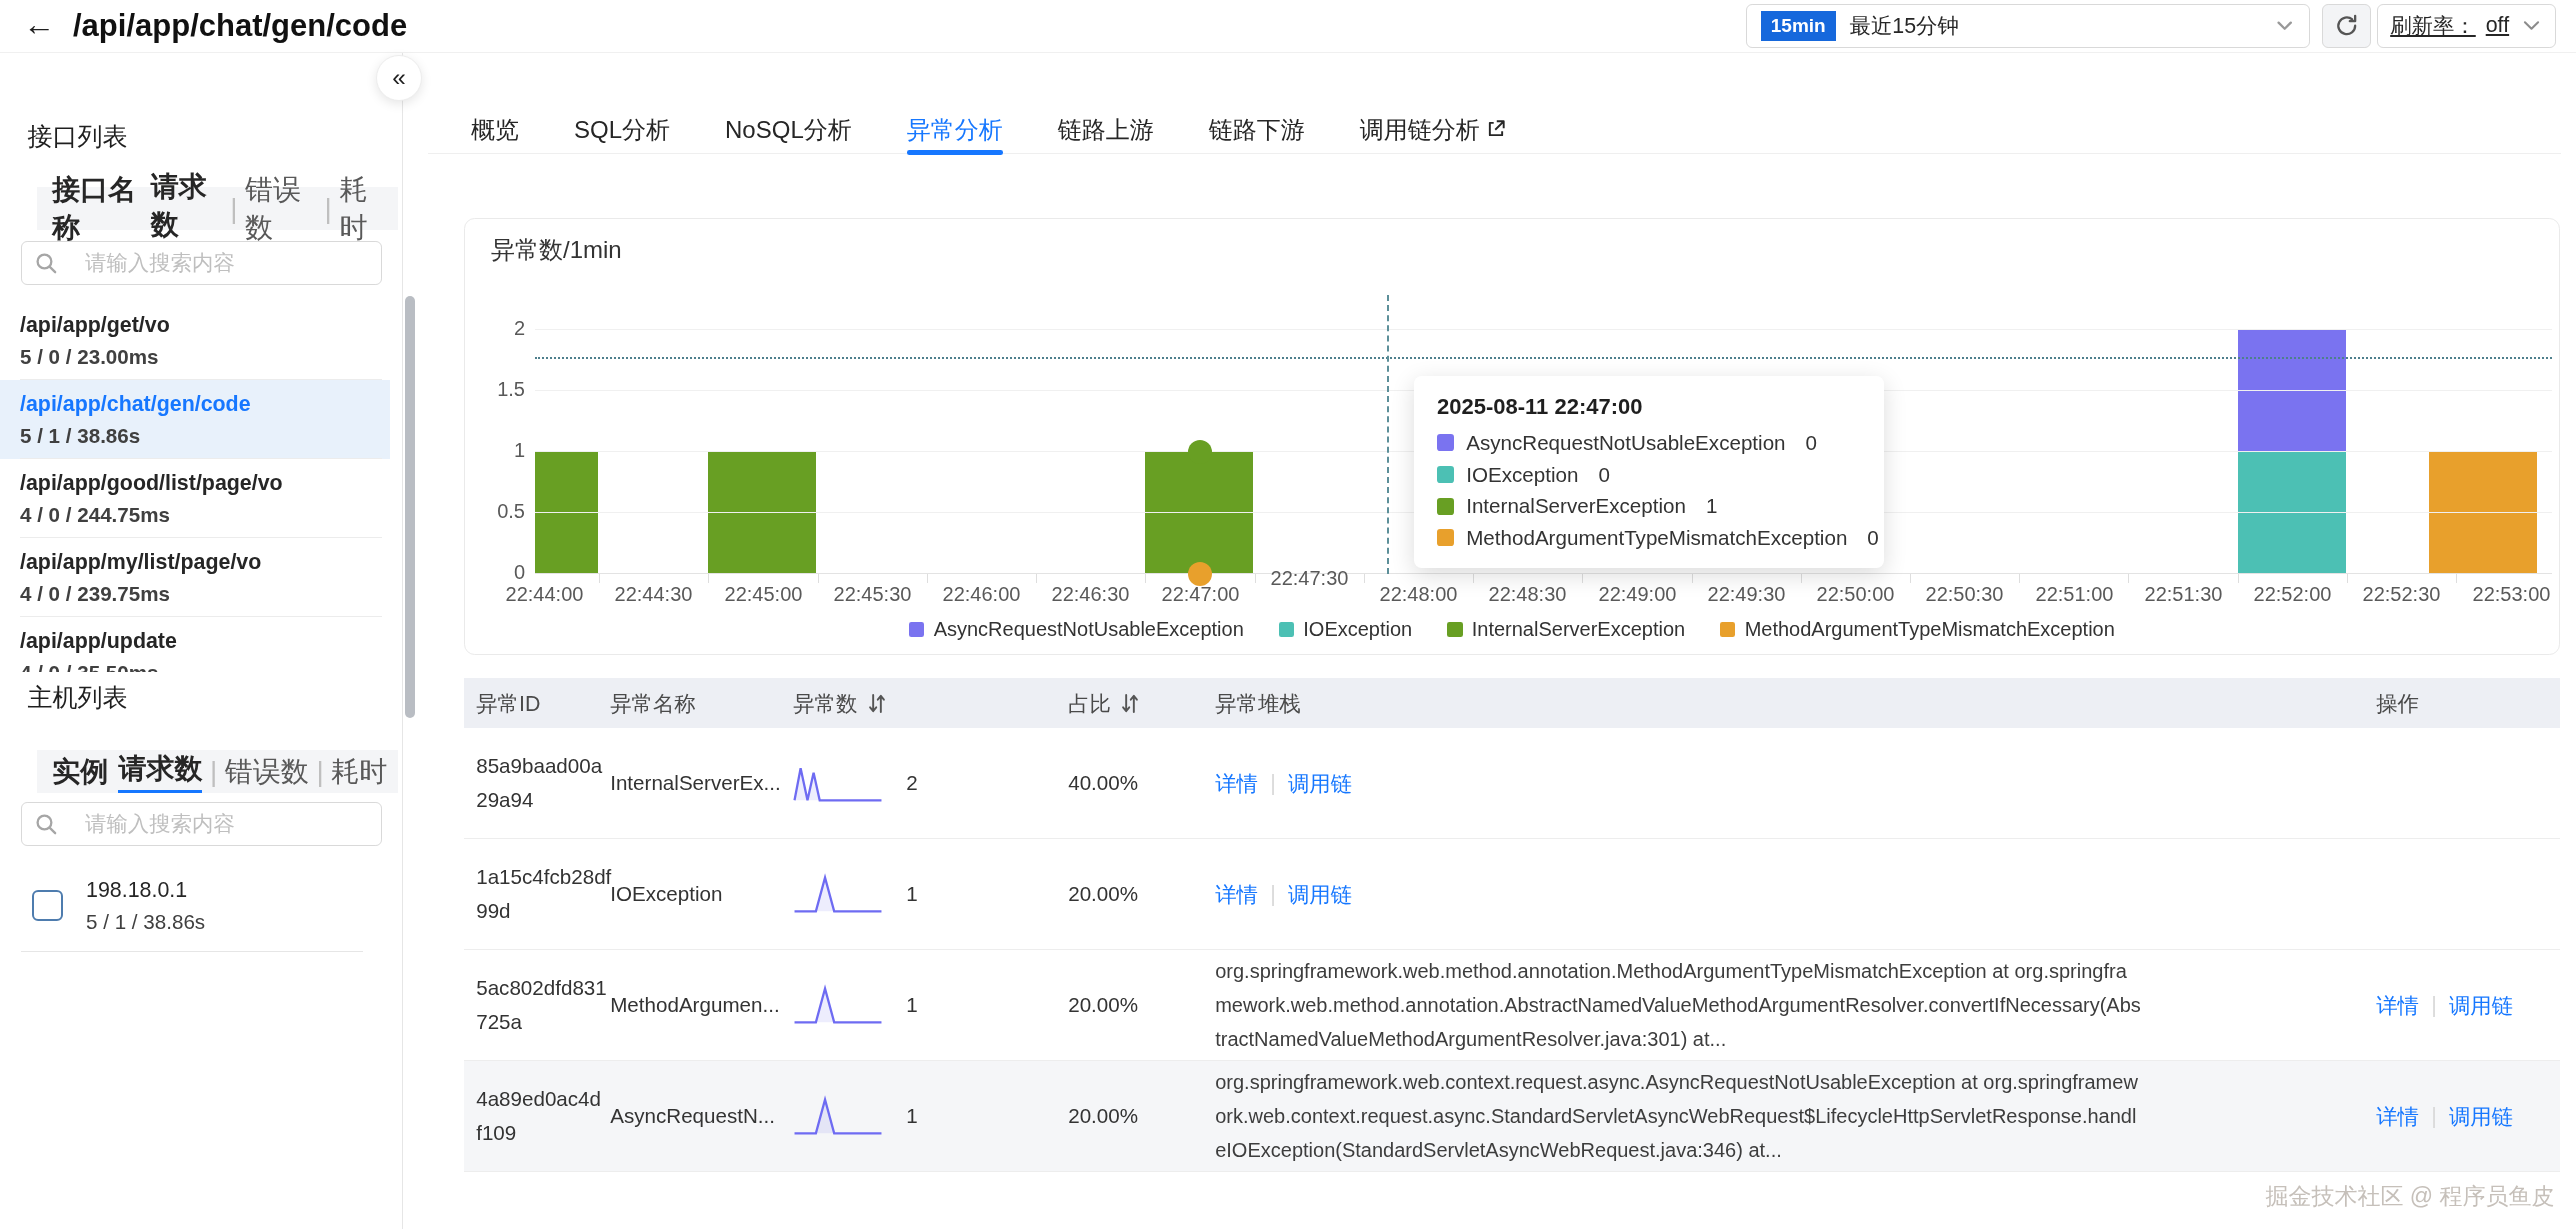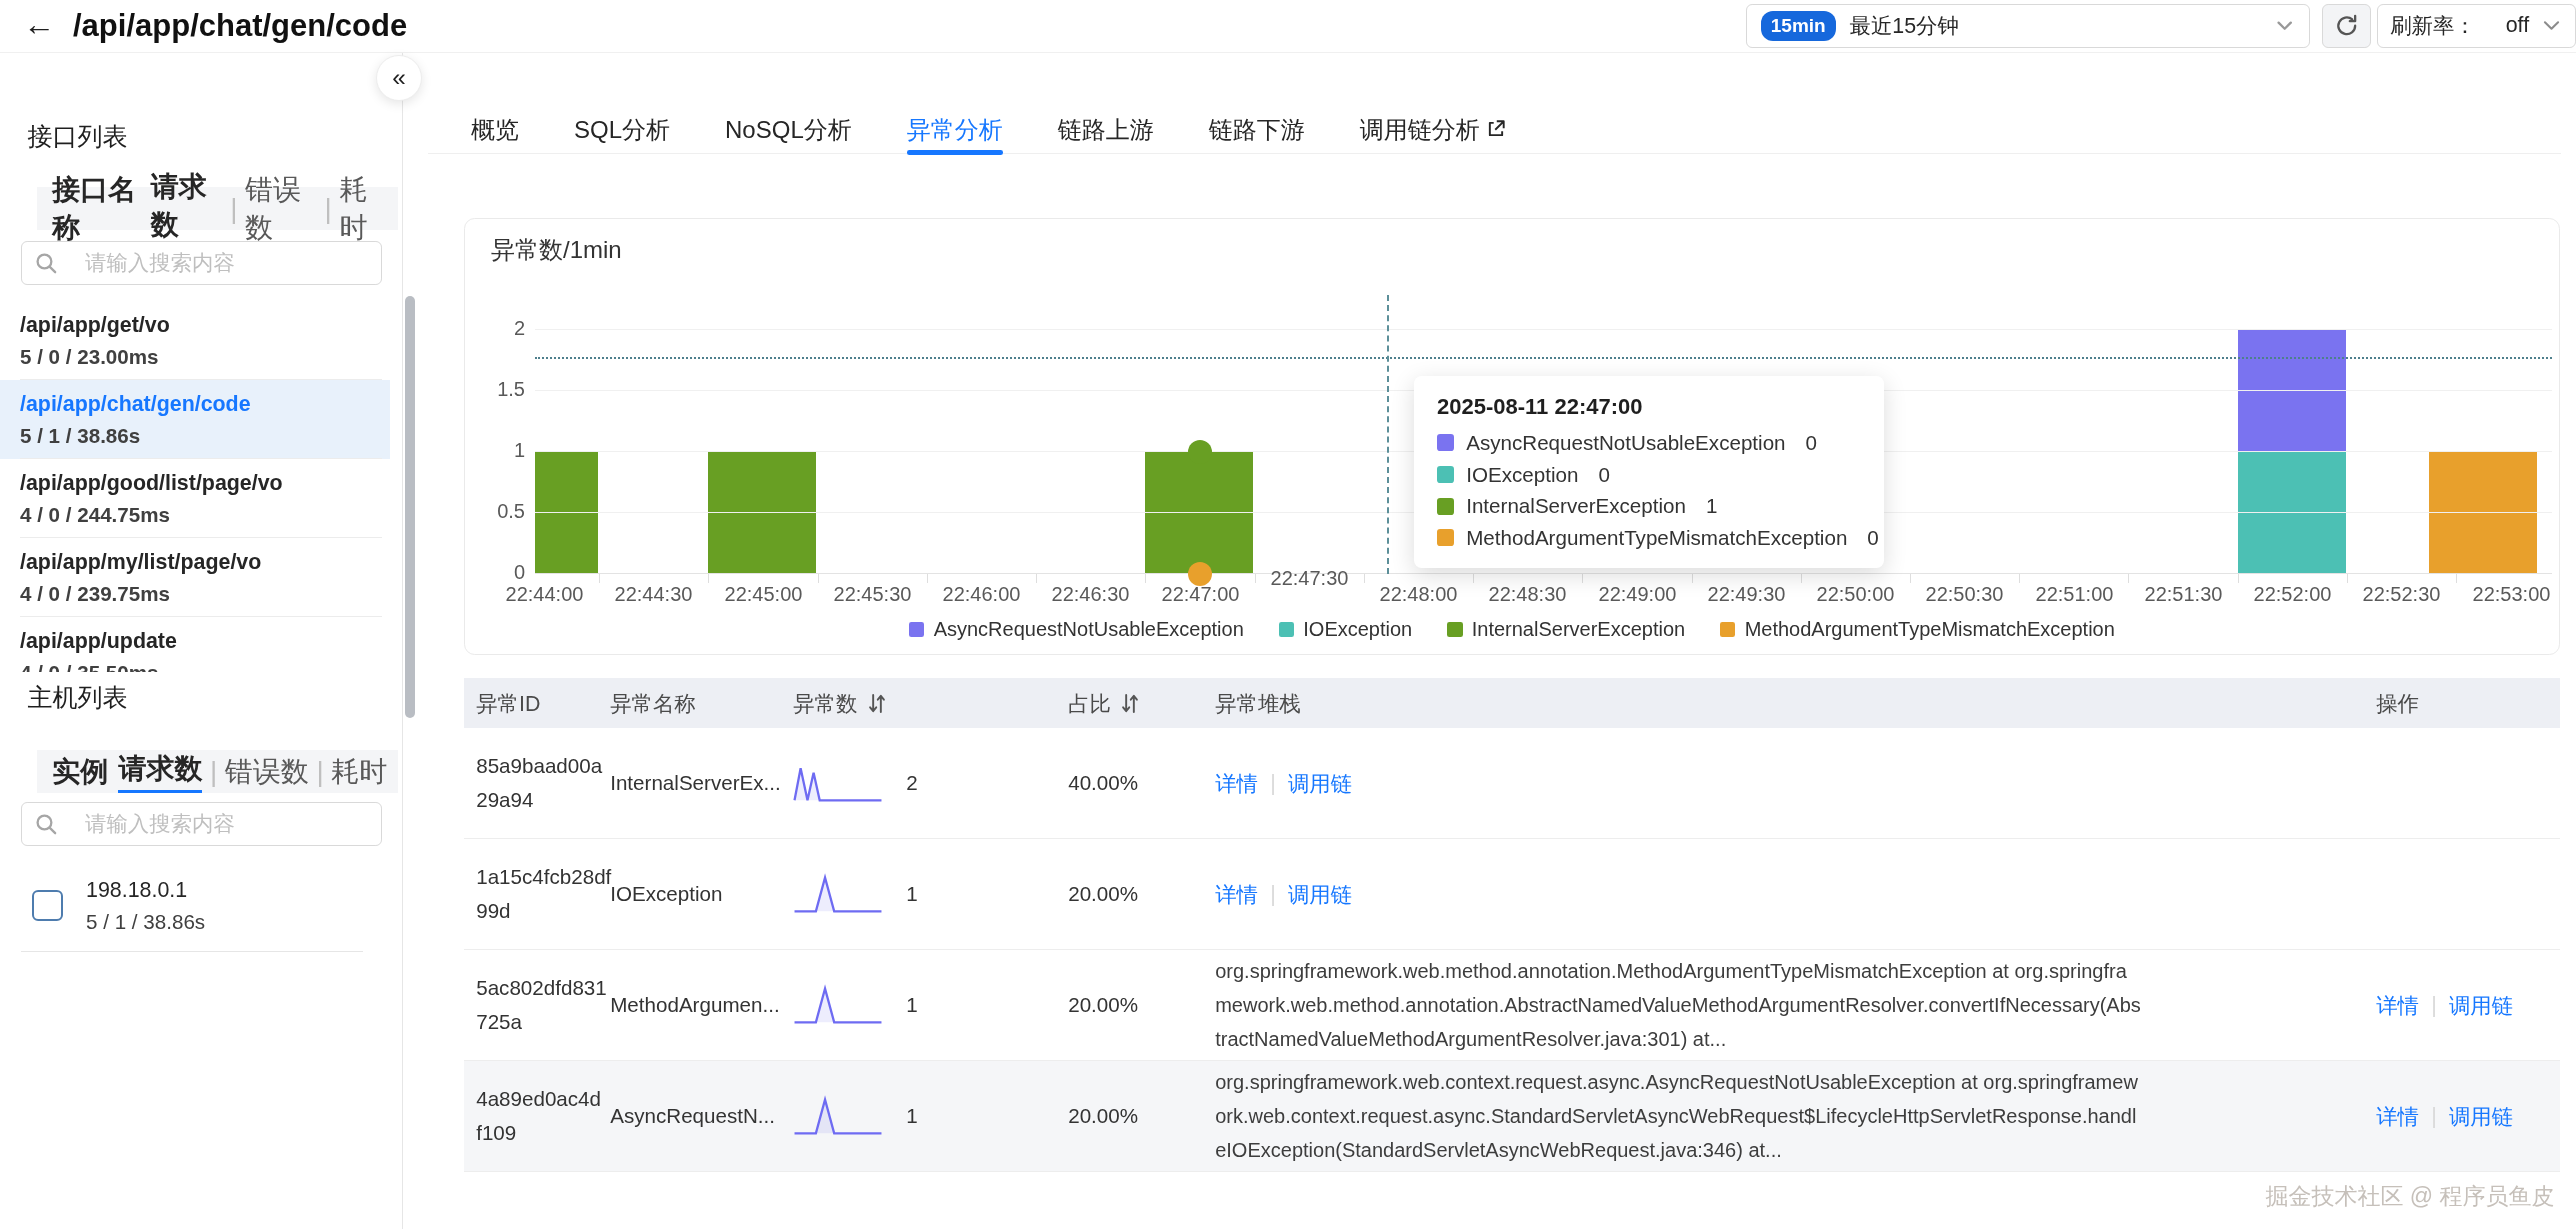--- a/index.html
+++ b/index.html
@@ -4,24 +4,24 @@
 <style>
   * { box-sizing: border-box; margin: 0; padding: 0; }
   html,body { width:2576px; height:1230px; background:#fff; overflow:hidden;
     font-family:"Liberation Sans","DejaVu Sans",sans-serif; color:#262626; }
 
   
   .topbar { position:absolute; left:0; top:0; width:2576px; height:53px; background:#fff; border-bottom:1.5px solid #f0f0f0; }
   .back-icon { position:absolute; left:23px; top:6.1px; font-size:32px; color:#1f1f1f; cursor:pointer; }
   .page-title { position:absolute; left:73px; top:7.6px; font-size:31px; font-weight:600; color:#111; }
   .time-select { position:absolute; left:1746px; top:3.8px; width:564px; height:44px; border:1.5px solid #d9d9d9; border-radius:6.1px; background:#fff; display:flex; align-items:center; padding:0 13.8px; }
-  .time-badge { background:#1668dc; color:#fff; font-size:19px; font-weight:700; border-radius:12px; padding:3.8px 10px; }
+  .time-badge { background:#1668dc; color:#fff; font-size:19px; font-weight:700; border-radius:0; padding:3.8px 10px; }
   .time-label { font-size:21.4px; color:#262626; margin-left:13.8px; flex:1; }
   .refresh-btn { position:absolute; left:2322px; top:3.8px; width:49px; height:44px; border:1.5px solid #d9d9d9; border-radius:6.1px; background:#f3f4f6; display:flex; align-items:center; justify-content:center; cursor:pointer; }
-  .rate-select { position:absolute; left:2377px; top:3.8px; width:199px; height:44px; border:1.5px solid #d9d9d9; border-radius:6.1px; display:flex; align-items:center; padding:0 12.2px; }
+  .rate-select { position:absolute; left:2377px; top:3.8px; width:179px; height:44px; border:1.5px solid #d9d9d9; border-radius:6.1px; display:flex; align-items:center; padding:0 12.2px;text-decoration:underline; }
   .rate-label { font-size:21.4px; color:#262626; }
   .rate-value { font-size:21.4px; color:#262626; margin-left:auto; margin-right:10.7px; }
 
   
   .sidebar { position:absolute; left:0; top:53px; width:403px; height:1176px; border-right:1.5px solid #e6e6e6; background:#fff; }
   .side-title { position:absolute; left:27.5px; font-size:25px; font-weight:400; color:#1f1f1f; }
   .list-header { position:absolute; left:37px; width:361px; height:43px; background:#f4f5f7; display:flex; align-items:center; padding:0 10.7px 0 15.3px; font-size:28px; }
   .list-header .col-name { font-weight:700; color:#262626; }
   .sorts { margin-left:auto; display:flex; align-items:center; gap:7.6px; }
   .sort { color:#595959; cursor:pointer; }

